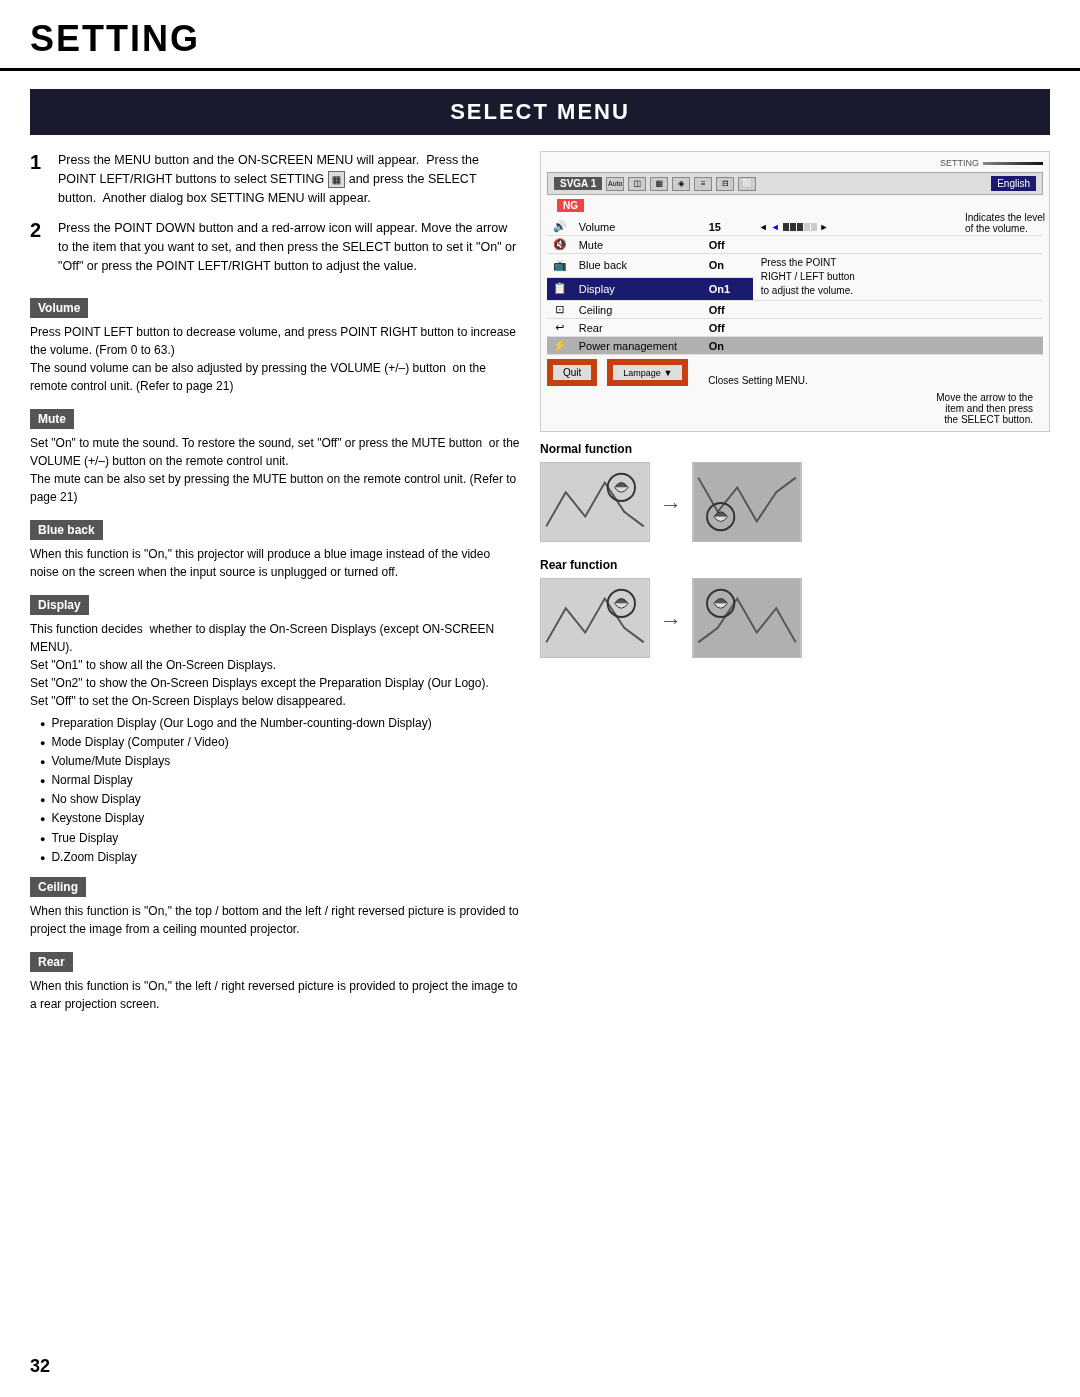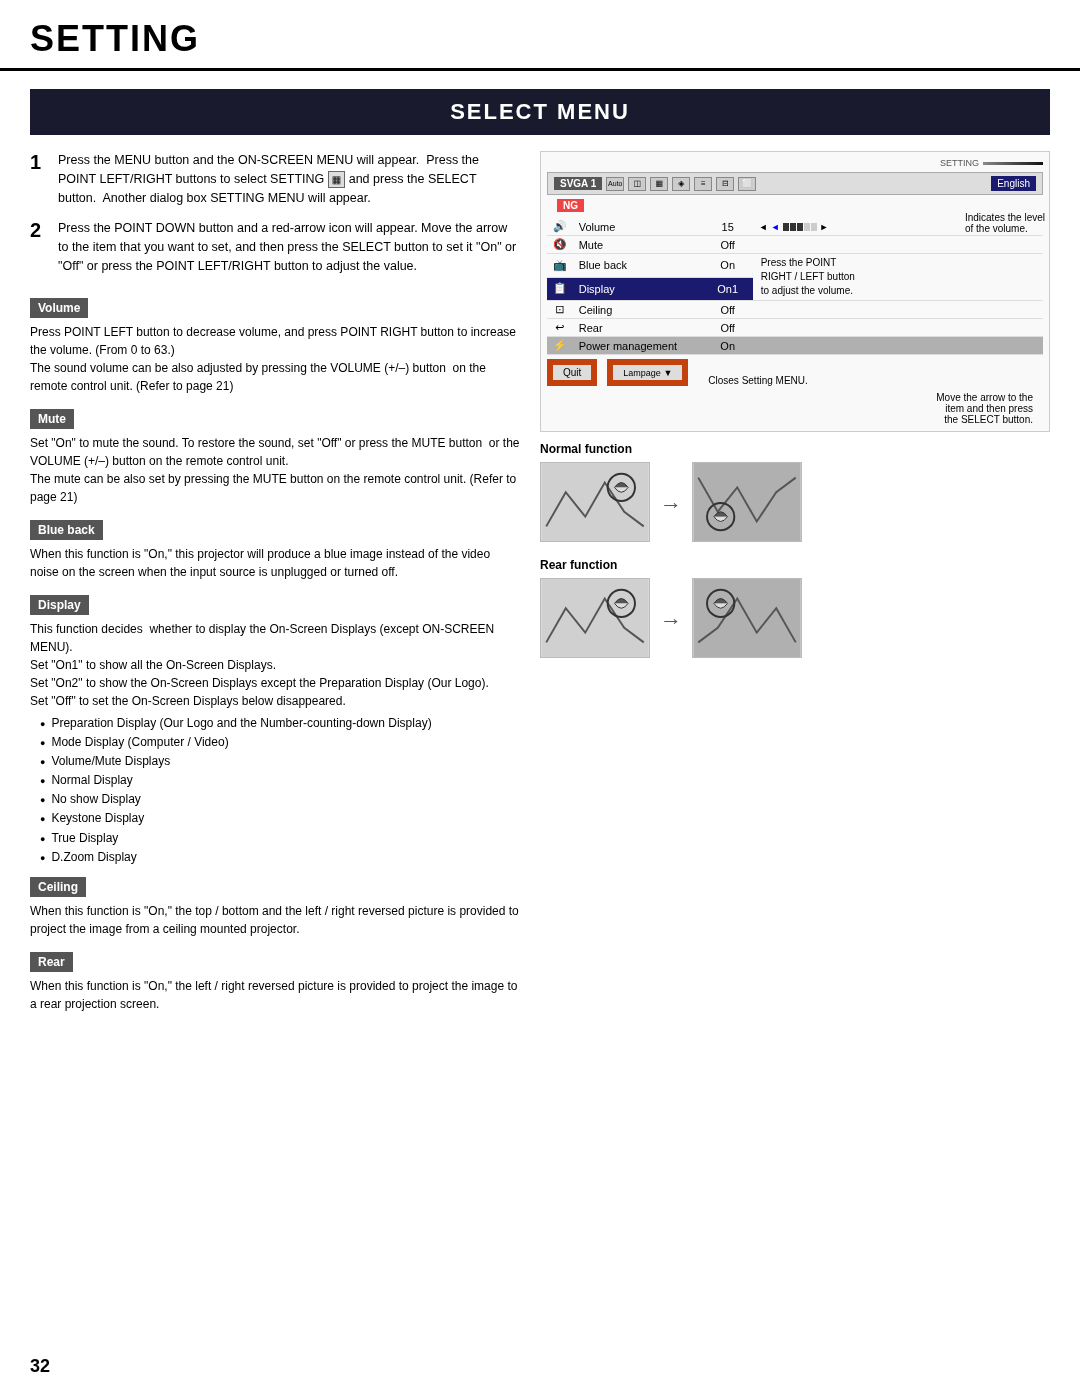--- a/index.html
+++ b/index.html
@@ -203,22 +203,21 @@
       text-align: center;
       font-size: 10px;
     }
 
     .menu-name {
       width: 130px;
     }
 
     .menu-value {
       width: 50px;
-      font-weight: normal;
-      text-align: center;
+      font-weight: bold;
     }
 
     .menu-row-highlight {
       background: #1a1a6e;
       color: #fff;
     }
 
     .volume-bar {
       display: flex;
       align-items: center;

